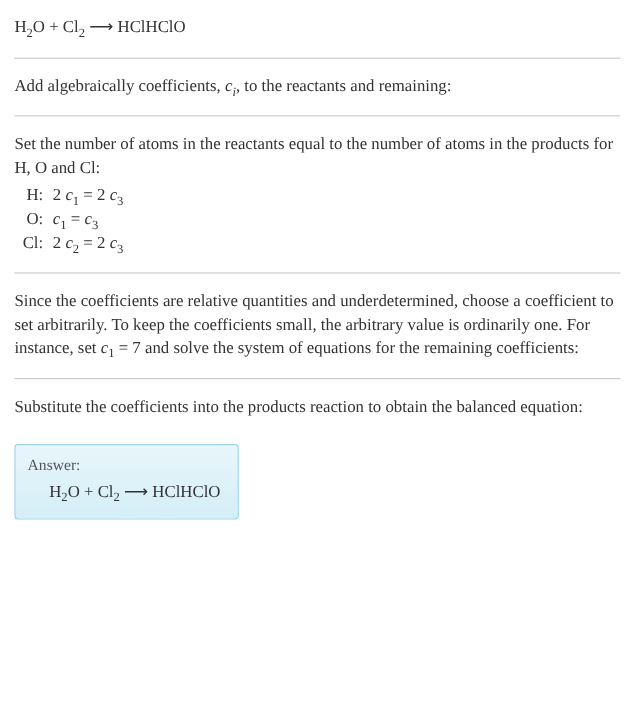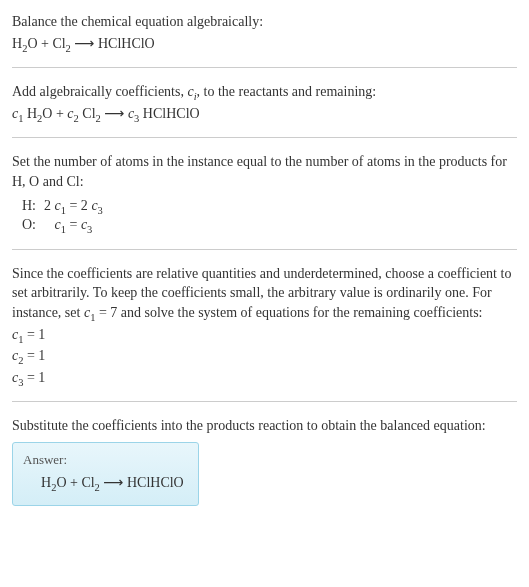--- a/index.html
+++ b/index.html
@@ -39,91 +39,85 @@
       display: table-row;
     }
     .coef-label {
       display: table-cell;
       text-align: right;
       padding-right: 8px;
       min-width: 24px;
     }
     .coef-eq {
       display: table-cell;
-      text-align: center;
     }
     .answer-box {
       display: inline-block;
       border: 1px solid #9bd4e8;
       background: linear-gradient(to bottom, #e8f6fb, #d4eef7);
       border-radius: 3px;
       padding: 8px 14px 10px 10px;
-      margin-top: 6px;
+      margin-top: 20px;
     }
     .answer-label {
       font-size: 13px;
       color: #555;
       margin-bottom: 4px;
     }
     .answer-eq {
       padding-left: 18px;
       font-size: 14px;
     }
     .arrow {
       font-family: Liberation Serif, serif;
     }
     .ital { font-style: italic; }
   </style>
 </head>
 <body>
 
 <div class="section">
-  <div>Balance the chemical equation algebraically:</div>
   <div class="eq-line">
     <span>H</span><sub>2</sub><span>O + Cl</span><sub>2</sub><span class="arrow">  ⟶  HClHClO</span>
   </div>
 </div>
 
 <hr class="divider">
 
 <div class="section">
   <div>
     <span>Add algebraically coefficients, </span><span class="ital">c</span><sub class="ital">i</sub><span>, to the reactants and remaining:</span>
   </div>
-  <div class="eq-line">
-    <span class="ital">c</span><sub>1</sub><span> H</span><sub>2</sub><span>O + </span><span class="ital">c</span><sub>2</sub><span> Cl</span><sub>2</sub><span class="arrow">  ⟶  </span><span class="ital">c</span><sub>3</sub><span> HClHClO</span>
-  </div>
 </div>
 
 <hr class="divider">
 
 <div class="section">
-  <div>Set the number of atoms in the instance equal to the number of atoms in the products for H, O and Cl:</div>
+  <div>Set the number of atoms in the reactants equal to the number of atoms in the products for H, O and Cl:</div>
   <div class="coef-list">
     <div class="coef-row">
       <span class="coef-label">H:</span>
       <span class="coef-eq"><span>2 </span><span class="ital">c</span><sub>1</sub><span> = 2 </span><span class="ital">c</span><sub>3</sub></span>
     </div>
     <div class="coef-row">
       <span class="coef-label">O:</span>
       <span class="coef-eq"><span></span><span class="ital">c</span><sub>1</sub><span> = </span><span class="ital">c</span><sub>3</sub></span>
     </div>
+    <div class="coef-row">
+      <span class="coef-label">Cl:</span>
+      <span class="coef-eq"><span>2 </span><span class="ital">c</span><sub>2</sub><span> = 2 </span><span class="ital">c</span><sub>3</sub></span>
+    </div>
   </div>
 </div>
 
 <hr class="divider">
 
 <div class="section">
   <div>
     <span>Since the coefficients are relative quantities and underdetermined, choose a coefficient to set arbitrarily. To keep the coefficients small, the arbitrary value is ordinarily one. For instance, set </span><span class="ital">c</span><sub>1</sub><span> = 7 and solve the system of equations for the remaining coefficients:</span>
-  </div>
-  <div>
-    <div class="eq-line"><span class="ital">c</span><sub>1</sub><span> = 1</span></div>
-    <div class="eq-line"><span class="ital">c</span><sub>2</sub><span> = 1</span></div>
-    <div class="eq-line"><span class="ital">c</span><sub>3</sub><span> = 1</span></div>
   </div>
 </div>
 
 <hr class="divider">
 
 <div class="section">
   <div>Substitute the coefficients into the products reaction to obtain the balanced equation:</div>
   <div class="answer-box">
     <div class="answer-label">Answer:</div>
     <div class="answer-eq eq-line">

